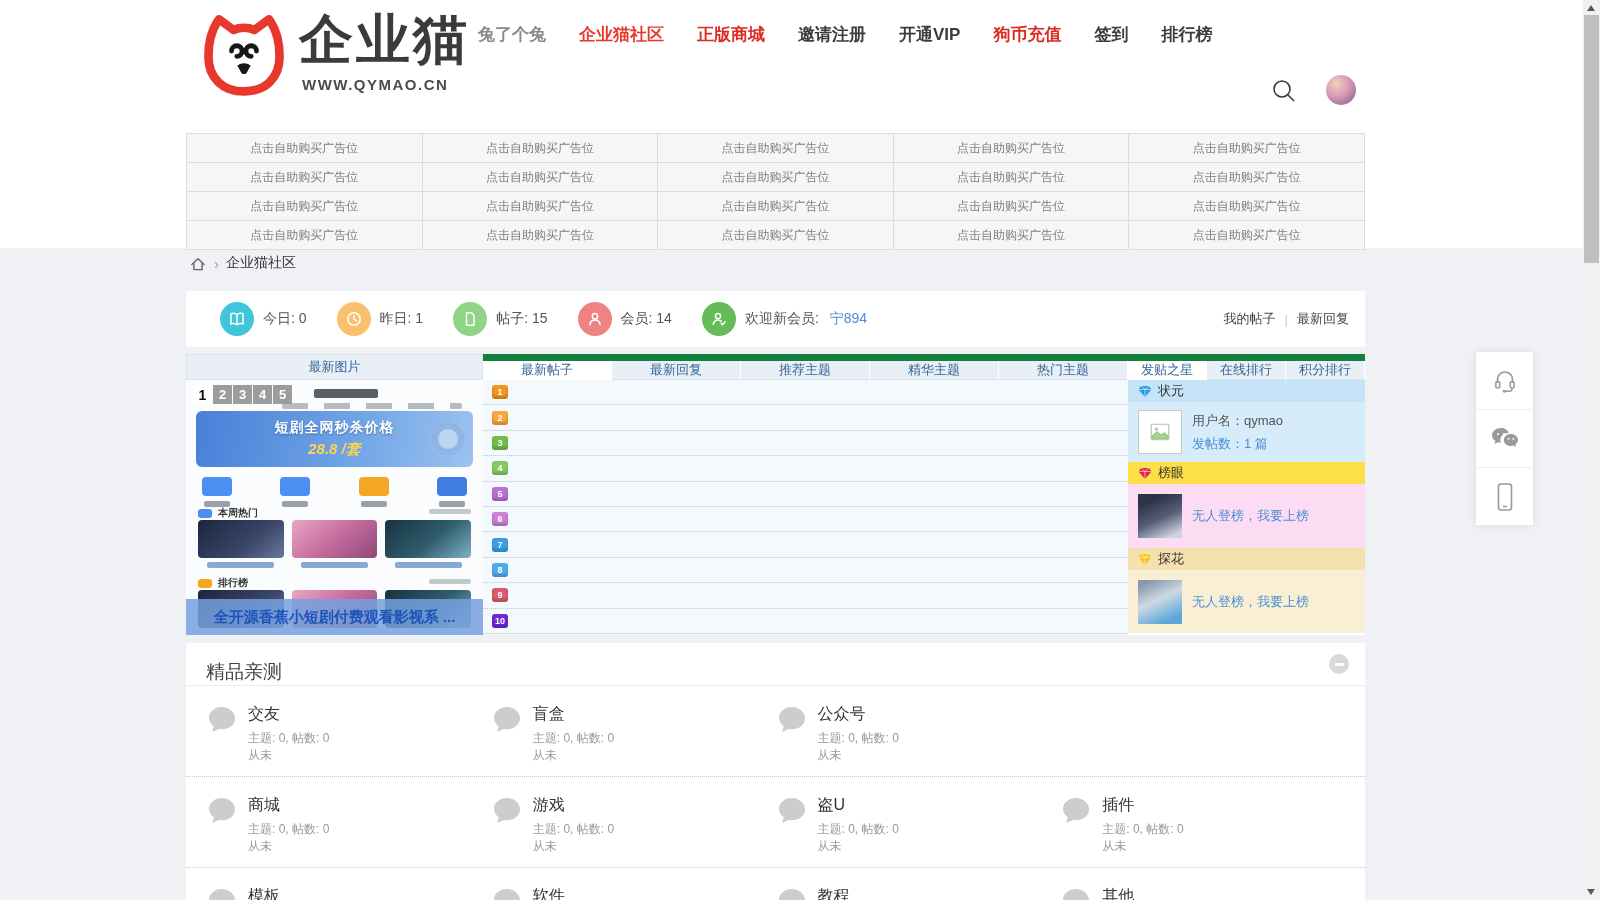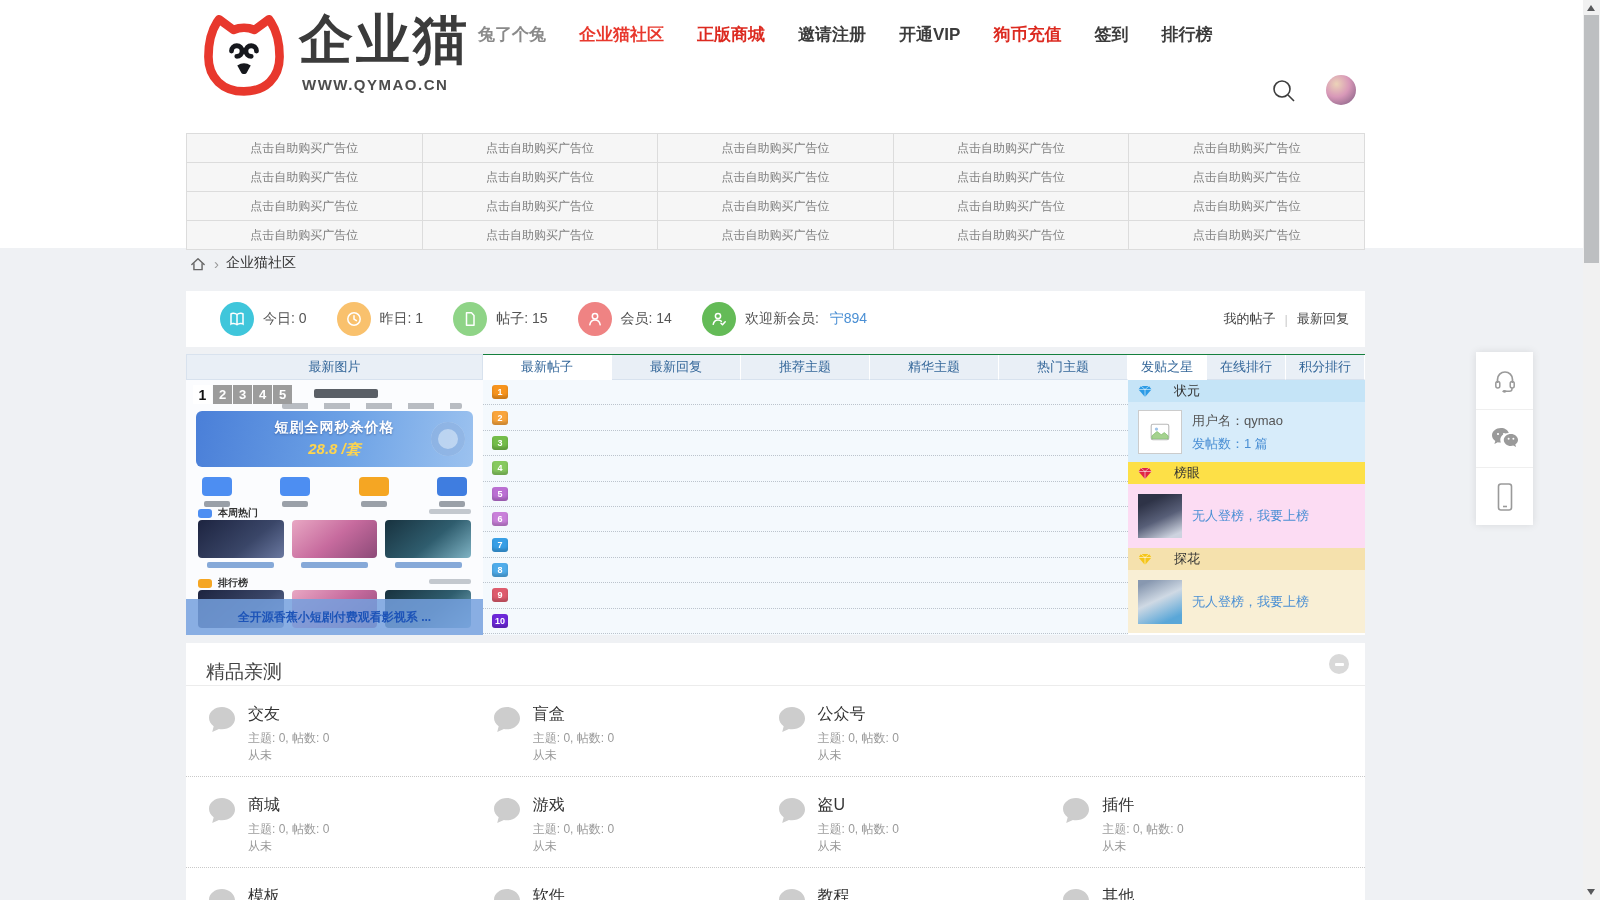--- a/index.html
+++ b/index.html
@@ -67,34 +67,34 @@
   .sec .t{font-size:10px;color:#333;font-weight:700;}
   .sec-more{position:absolute;right:12px;width:42px;height:5px;background:#c3c8ce;border-radius:2px;}
   .posters{position:absolute;left:12px;right:12px;display:flex;gap:8px;}
   .pcol{flex:1;display:flex;flex-direction:column;}
   .poster{height:38px;border-radius:4px;}
   .pcap{height:6px;width:78%;margin:4px auto 0;background:#86a9d8;border-radius:2px;}
   .po1{background:linear-gradient(140deg,#1d2440,#3a4668 60%,#6a78a0);}
   .po2{background:linear-gradient(140deg,#e8a7c3,#c76b9e 50%,#8c4a78);}
   .po3{background:linear-gradient(140deg,#18323f,#2f5d6e 55%,#7fb3c4);}
   .slide-cap{position:absolute;left:0;right:0;bottom:0;height:36px;background:rgba(116,160,222,.85);z-index:5;
-    display:flex;align-items:center;justify-content:center;font-size:12px;font-weight:700;color:#1d54b8;}
+    display:flex;align-items:center;justify-content:center;font-size:15px;font-weight:700;color:#1d54b8;}
 
   .center{position:absolute;left:297px;top:0;width:645px;height:100%;}
-  .tabbar{height:26px;display:flex;background:#e9eff6;border-top:1px solid #15803d;box-sizing:border-box;}
+  .tabbar{height:26px;display:flex;background:#e9eff6;border-top:7px solid #15803d;box-sizing:border-box;}
   .tab{flex:1;display:flex;align-items:center;justify-content:center;font-size:13px;color:#369;cursor:pointer;
     border-right:1px solid #fff;border-bottom:1px solid #d8e2ee;}
   .tab.active{background:#fff;border-bottom-color:#fff;}
   .plist{position:absolute;top:26px;left:0;right:0;bottom:0;background:#f4f9fd;}
   .prow{height:25.4px;border-bottom:1px dotted #bcc4cd;display:flex;align-items:center;padding-left:9px;box-sizing:border-box;cursor:pointer;}
   .pbadge{min-width:14px;height:14px;padding:0 1px;border-radius:3px;color:#fff;font-size:9px;font-weight:700;
     display:flex;align-items:center;justify-content:center;box-shadow:inset 0 -3px 3px rgba(0,0,0,.18);}
 
   .side{position:absolute;left:942px;top:0;width:237px;height:100%;}
-  .rank-head{height:22px;display:flex;align-items:center;gap:22px;padding-left:10px;font-size:13px;color:#333;}
+  .rank-head{height:22px;display:flex;align-items:center;gap:6px;padding-left:10px;font-size:13px;color:#333;}
   .rank-body{display:flex;gap:10px;padding:8px 10px;box-sizing:border-box;align-items:center;}
   .rank-ava{width:44px;height:44px;background:#fff;border:1px solid #ccc;box-sizing:border-box;flex:none;
     display:flex;align-items:center;justify-content:center;}
   .ava-photo1{background:linear-gradient(155deg,#2e3347 20%,#585f78 55%,#cdd3df 90%);border:none;}
   .ava-photo2{background:linear-gradient(155deg,#8898b0 10%,#cfd9e4 45%,#5aa7d8 85%);border:none;}
   .rank-lines{display:flex;flex-direction:column;gap:5px;font-size:13px;color:#555;}
   .rank-link{color:#4a8fd4;font-size:13px;cursor:pointer;}
   .gem{flex:none;display:flex;}
 
   

